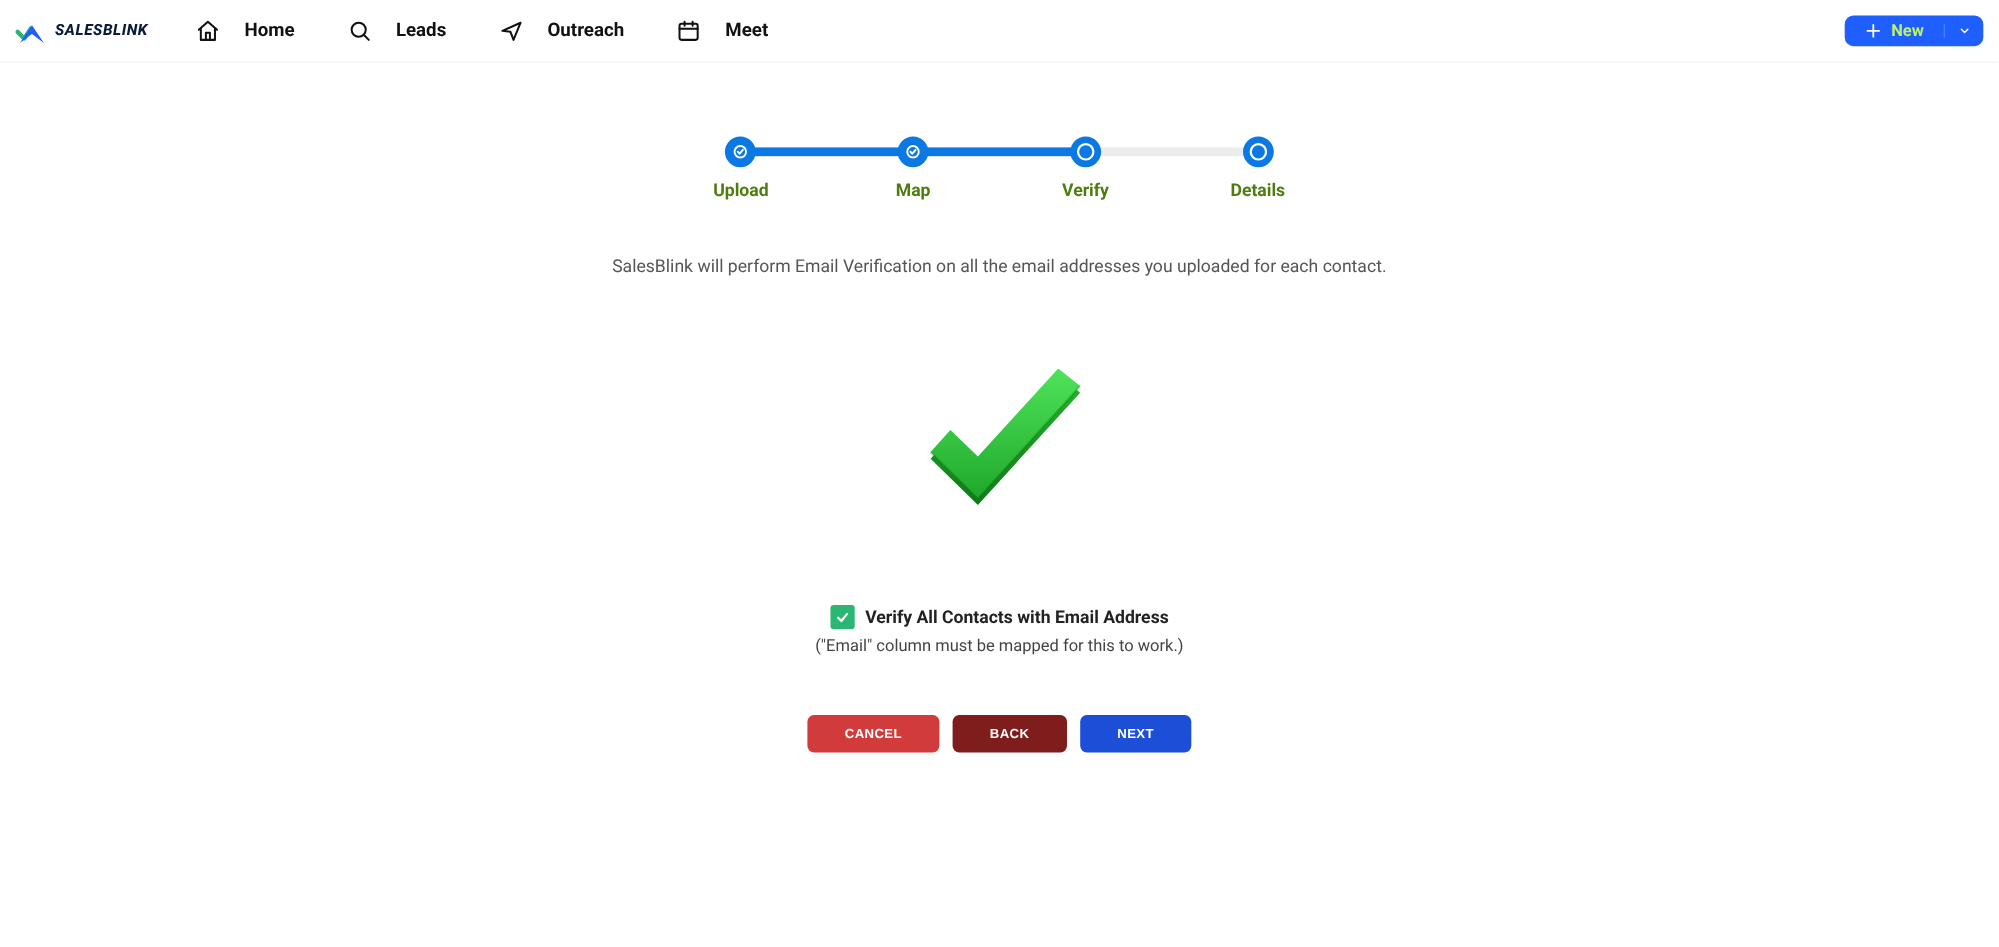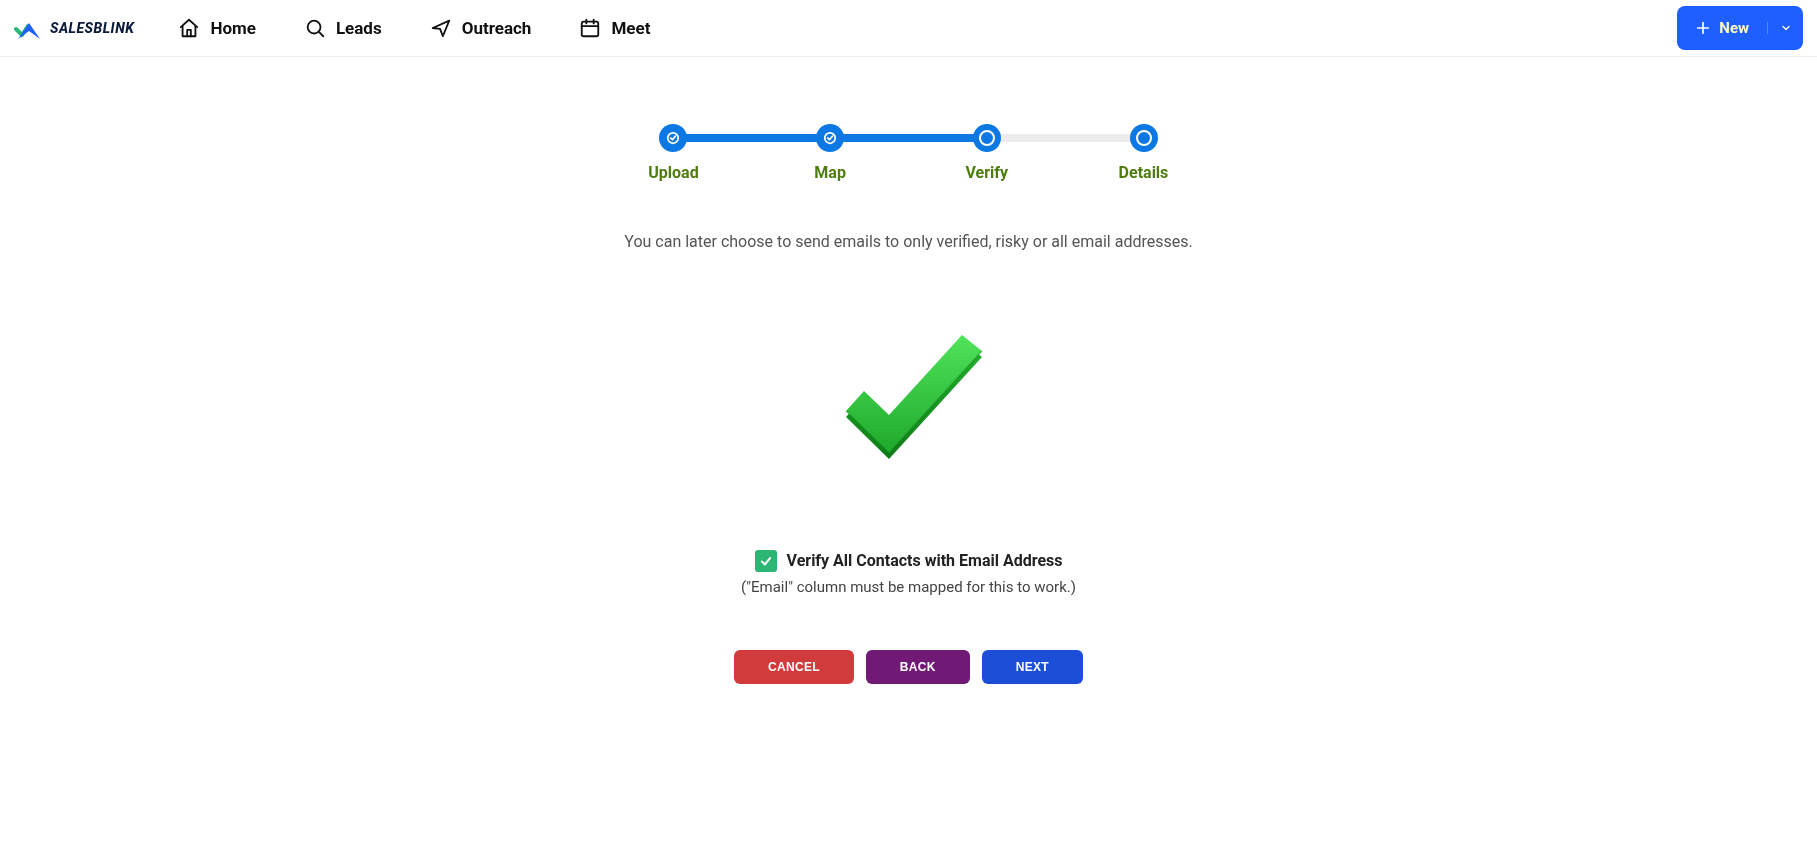--- a/index.html
+++ b/index.html
@@ -34,39 +34,39 @@
   }
   .logo svg { display: block; }
   .nav {
     display: flex;
     align-items: center;
     gap: 48px;
   }
   .nav-item {
     display: flex;
     align-items: center;
-    gap: 10px;
+    gap: 22px;
     font-weight: 700;
     font-size: 17px;
     color: #111;
     cursor: pointer;
   }
   .nav-item svg { display:block; }
   .new-btn-wrap {
     display: flex;
     align-items: stretch;
   }
   .new-btn {
     display: flex;
     align-items: center;
     background: #1f5fff;
-    color: #fef9c3;
+    color: #bef264;
     border-radius: 8px;
     overflow: hidden;
-    height: 44px;
+    height: 28px;
   }
   .new-btn-main {
     display: flex;
     align-items: center;
     gap: 8px;
     padding: 0 18px;
     font-weight: 700;
     font-size: 15px;
     cursor: pointer;
   }
@@ -207,21 +207,21 @@
     border: none;
     border-radius: 6px;
     padding: 10px 34px;
     font-weight: 700;
     font-size: 12px;
     letter-spacing: 0.3px;
     cursor: pointer;
     min-width: 86px;
   }
   .btn-cancel { background: #d23b3b; color: #fff; }
-  .btn-back   { background: #701a75; color: #fff; }
+  .btn-back   { background: #7f1d1d; color: #fff; }
   .btn-next   { background: #1d4ed8; color: #fff; }
 </style>
 </head>
 <body>
 
 <div class="header">
   <div class="header-left">
     <div class="logo">
       <svg width="30" height="30" viewBox="0 0 30 30">
         <path d="M2 16 L8 22 L14 13" fill="none" stroke="#2bb673" stroke-width="4" stroke-linecap="round" stroke-linejoin="round"></path>
@@ -304,21 +304,21 @@
     </div>
     <div class="step-labels">
       <span>Upload</span>
       <span>Map</span>
       <span>Verify</span>
       <span>Details</span>
     </div>
   </div>
 
   <div class="content">
-    <div class="desc">You can later choose to send emails to only verified, risky or all email addresses.</div>
+    <div class="desc">SalesBlink will perform Email Verification on all the email addresses you uploaded for each contact.</div>
 
     <div class="big-check">
       <svg width="150" height="135" viewBox="0 0 150 135">
         <defs>
           <linearGradient id="g1" x1="0" y1="0" x2="0" y2="1">
             <stop offset="0%" stop-color="#4fe35a"></stop>
             <stop offset="100%" stop-color="#1fa82b"></stop>
           </linearGradient>
           <linearGradient id="g2" x1="0" y1="0" x2="0" y2="1">
             <stop offset="0%" stop-color="#25b52e"></stop>

